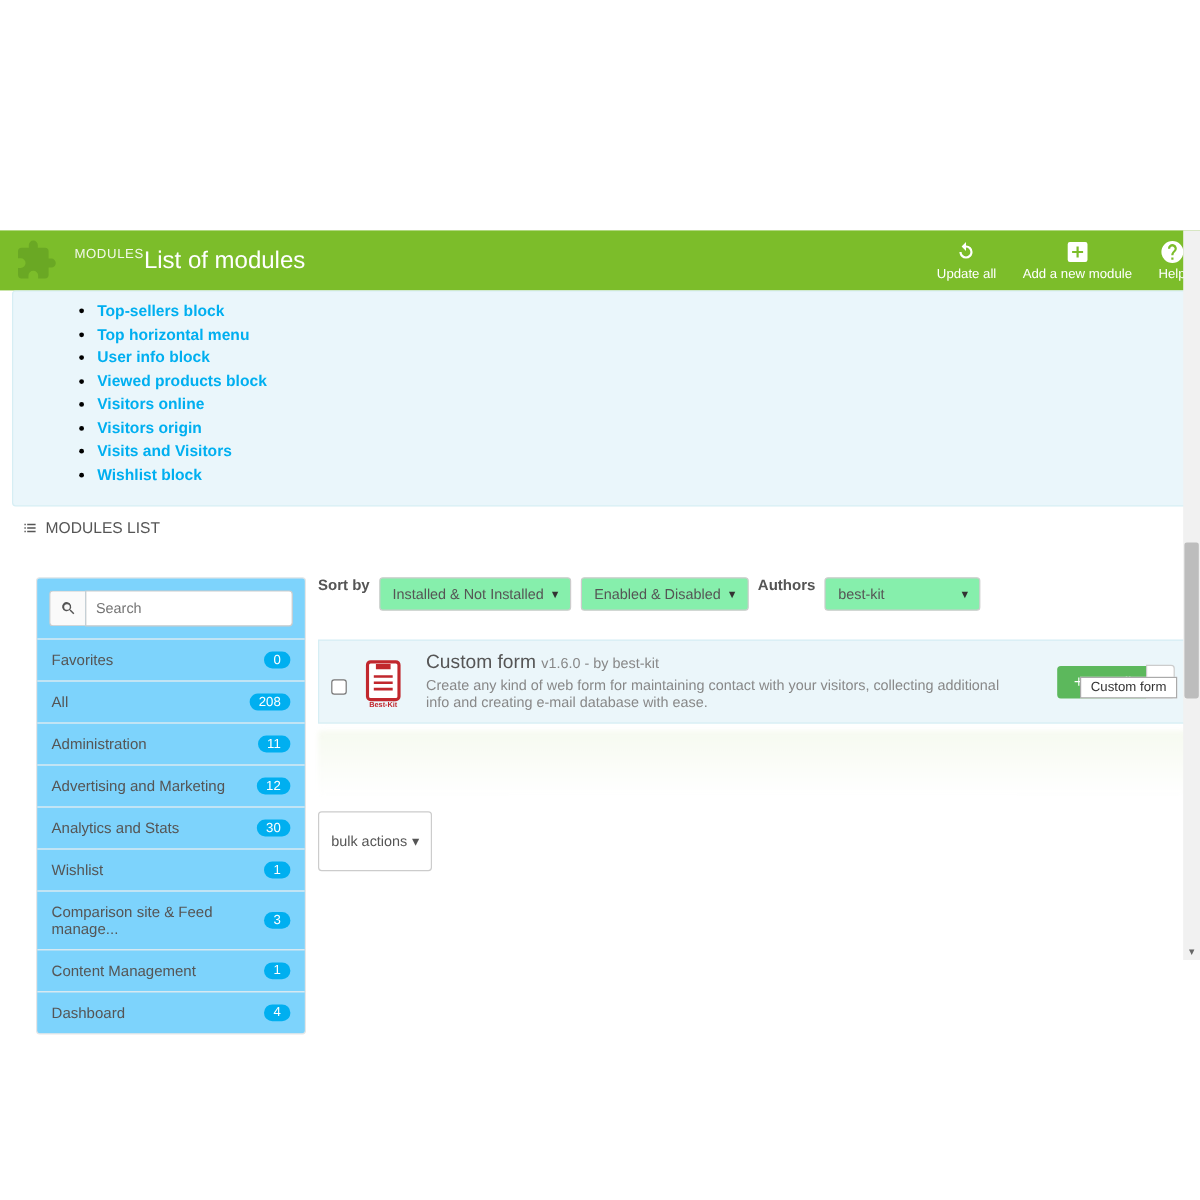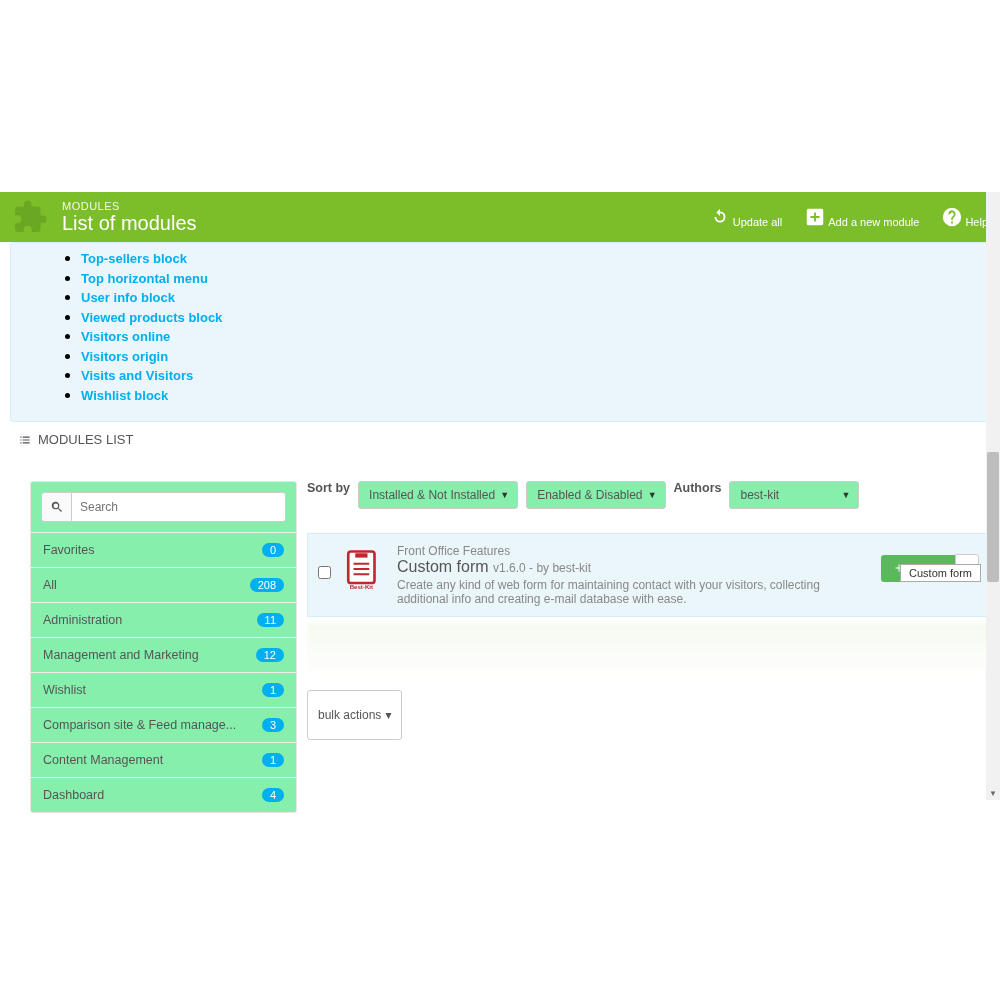--- a/index.html
+++ b/index.html
@@ -1,37 +1,37 @@
 <!DOCTYPE html>
 <html><head>
 <meta charset="utf-8">
 <style>
 *{margin:0;padding:0;box-sizing:border-box;font-family:Arial,Helvetica,sans-serif}
 body{background:#fff;width:1000px;height:1000px;overflow:hidden;position:relative}
 .topbar{background:#7cbd2a;height:50px;display:flex;align-items:center;padding:0 12px;margin-top:192px}
 .topbar-left{display:flex;align-items:center;gap:14px;color:#fff}
 .puzzle-icon{width:36px;height:36px;fill:#6aa824}
-.titles{display:flex;flex-direction:column;line-height:1.1}
+.titles{display:flex;flex-direction:row;line-height:1.1}
 .titles .crumb{font-size:11px;letter-spacing:.5px;opacity:.9}
 .titles h1{font-size:20px;font-weight:400}
 .topbar-right{margin-left:auto;display:flex;gap:22px;align-items:center}
-.top-action{display:flex;align-items:flex-end;color:#fff;font-size:11px;gap:2px;cursor:pointer}
+.top-action{display:flex;flex-direction:column;align-items:center;color:#fff;font-size:11px;gap:2px;cursor:pointer}
 .top-action svg{width:22px;height:22px;fill:#fff}
 .panel{border:1px solid #d6eef4;background:#eaf6fb;margin:0 10px 10px 10px;border-radius:3px;padding:6px 10px 16px 10px}
 .panel ul{list-style:disc;padding-left:60px}
 .panel ul li a{color:#00aff0;font-weight:700;font-size:13px;text-decoration:none;line-height:1.5}
 .section-head{margin:2px 10px 4px 18px;color:#555;font-size:13px;display:flex;align-items:flex-end;gap:6px}
 .section-head svg{width:14px;height:14px;fill:#555}
 .content{display:flex;gap:10px;padding:0 10px}
-.sidebar{width:267px;background:#86efac;border:1px solid #e6e6e6;border-radius:3px;overflow:hidden;flex-shrink:0;margin-left:20px;margin-top:30px}
+.sidebar{width:225px;background:#7dd3fc;border:1px solid #e6e6e6;border-radius:3px;overflow:hidden;flex-shrink:0;margin-left:20px;margin-top:30px}
 .search-row{display:flex;padding:10px}
 .search-btn{width:30px;height:30px;border:1px solid #ccc;border-right:none;border-radius:3px 0 0 3px;background:#fafafa;display:flex;align-items:center;justify-content:center}
 .search-btn svg{width:14px;height:14px;fill:#555}
 .search-input{flex:1;height:30px;border:1px solid #ccc;border-radius:0 3px 3px 0;padding:0 8px;font-size:12px;outline:none}
-.cat{display:flex;justify-content:space-between;padding:10px 12px;border-top:1px solid #eee;font-size:12.5px;color:#555;cursor:pointer}
+.cat{display:flex;align-items:center;justify-content:space-between;padding:10px 12px;border-top:1px solid #eee;font-size:12.5px;color:#555;cursor:pointer}
 .cat:first-of-type{border-top:1px solid #eee}
 .badge{background:#00aff0;color:#fff;border-radius:10px;padding:1px 8px;font-size:11px;min-width:22px;text-align:center}
 .main{flex:1;margin-top:30px}
 .sort-row{display:flex;align-items:flex-start;gap:8px;font-size:12.5px;color:#555;margin-bottom:24px}
 .sort-row b{font-weight:700}
 .select{background:#86efac;border:1px solid #ccc;border-radius:3px;height:28px;padding:0 22px 0 10px;font-size:12px;color:#555;position:relative;display:inline-flex;align-items:center;cursor:pointer}
 .select::after{content:"▼";position:absolute;right:8px;font-size:9px;color:#333}
 .module-row{background:#ebf6fa;border:1px solid #d6eef4;padding:10px;display:flex;gap:12px;align-items:flex-start;margin-bottom:6px;position:relative}
 .module-row input[type=checkbox]{margin-top:22px}
 .module-icon{width:42px;height:42px;margin-top:4px}
@@ -122,22 +122,26 @@
         </div>
         <div class="cat">
           <span>All</span>
           <span class="badge">208</span>
         </div>
         <div class="cat">
           <span>Administration</span>
           <span class="badge">11</span>
         </div>
         <div class="cat">
-          <span>Management and Marketing</span>
+          <span>Advertising and Marketing</span>
           <span class="badge">12</span>
+        </div>
+        <div class="cat">
+          <span>Analytics and Stats</span>
+          <span class="badge">30</span>
         </div>
         <div class="cat">
           <span>Wishlist</span>
           <span class="badge">1</span>
         </div>
         <div class="cat">
           <span>Comparison site &amp; Feed manage...</span>
           <span class="badge">3</span>
         </div>
         <div class="cat">
@@ -162,21 +166,20 @@
 
     <div class="module-row">
       <input type="checkbox" style="">
       <svg class="module-icon" viewBox="0 0 48 48">
         <rect x="6" y="4" width="30" height="36" rx="3" fill="#fff" stroke="#c1272d" stroke-width="3"></rect>
         <path d="M14 6h14v5H14z" fill="#c1272d"></path>
         <path d="M12 18h18M12 24h18M12 30h18" stroke="#c1272d" stroke-width="2.5"></path>
         <text x="21" y="47" font-size="7" fill="#c1272d" text-anchor="middle" font-weight="bold">Best-Kit</text>
       </svg>
       <div class="module-info">
-        <div class="crumb2">Front Office Features</div>
         <h3>Custom form</h3>
         <span class="ver">v1.6.0 - by best-kit</span>
         <p>Create any kind of web form for maintaining contact with your visitors, collecting additional info and creating e-mail database with ease.</p>
       </div>
       <div class="install-wrap">
         <button class="install-btn">
           <svg width="12" height="12" viewBox="0 0 24 24" fill="#fff">
               <path d="M19 13h-6v6h-2v-6H5v-2h6V5h2v6h6z"></path>
             </svg>
           <span>Install</span>

